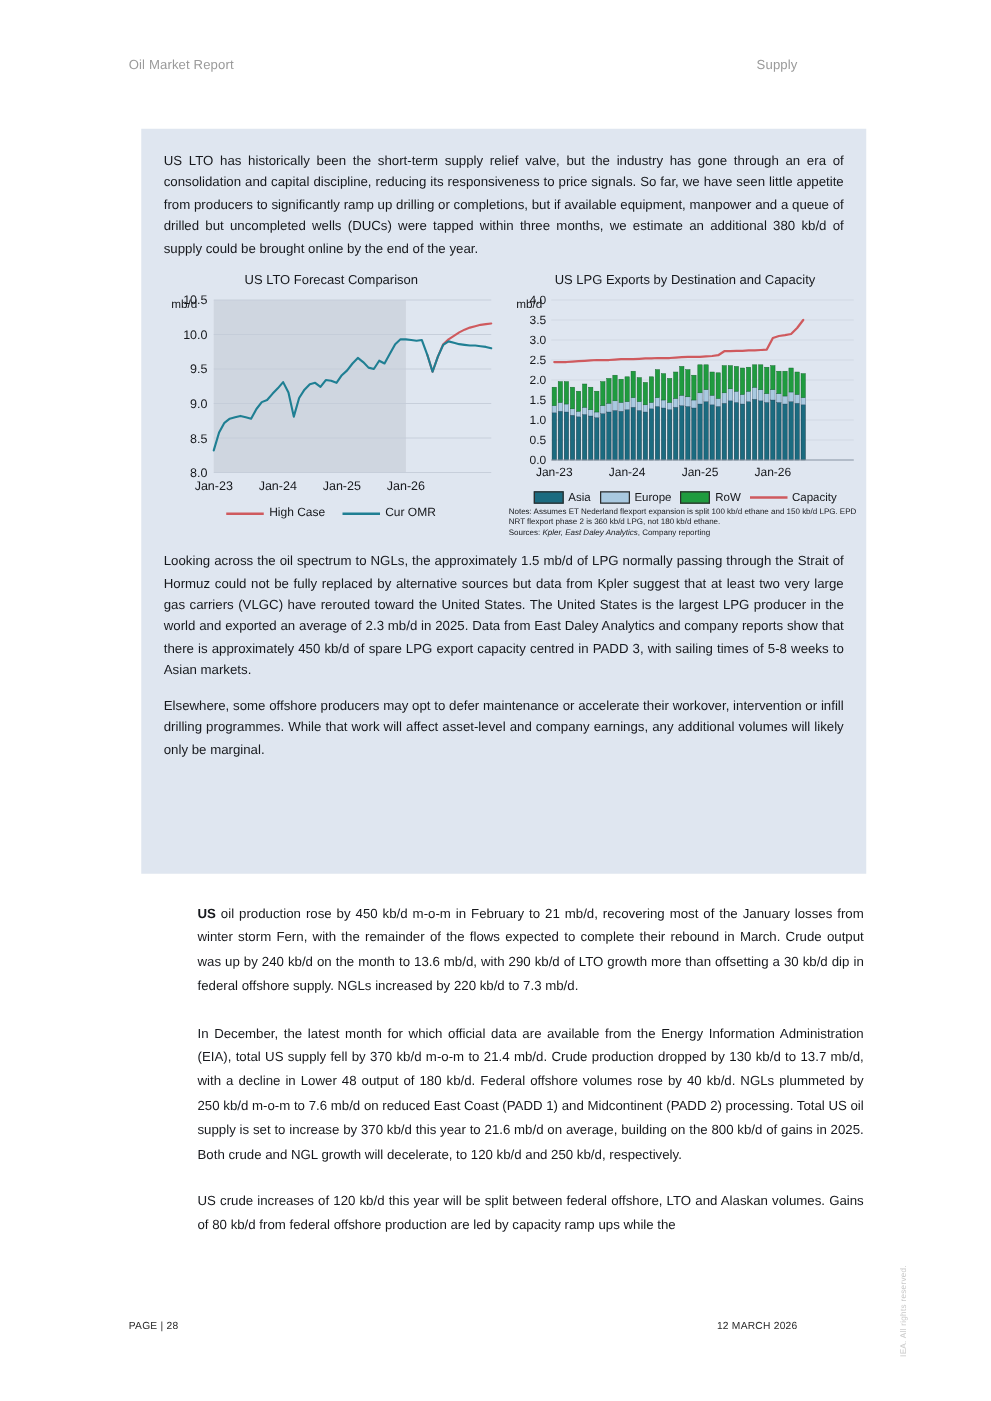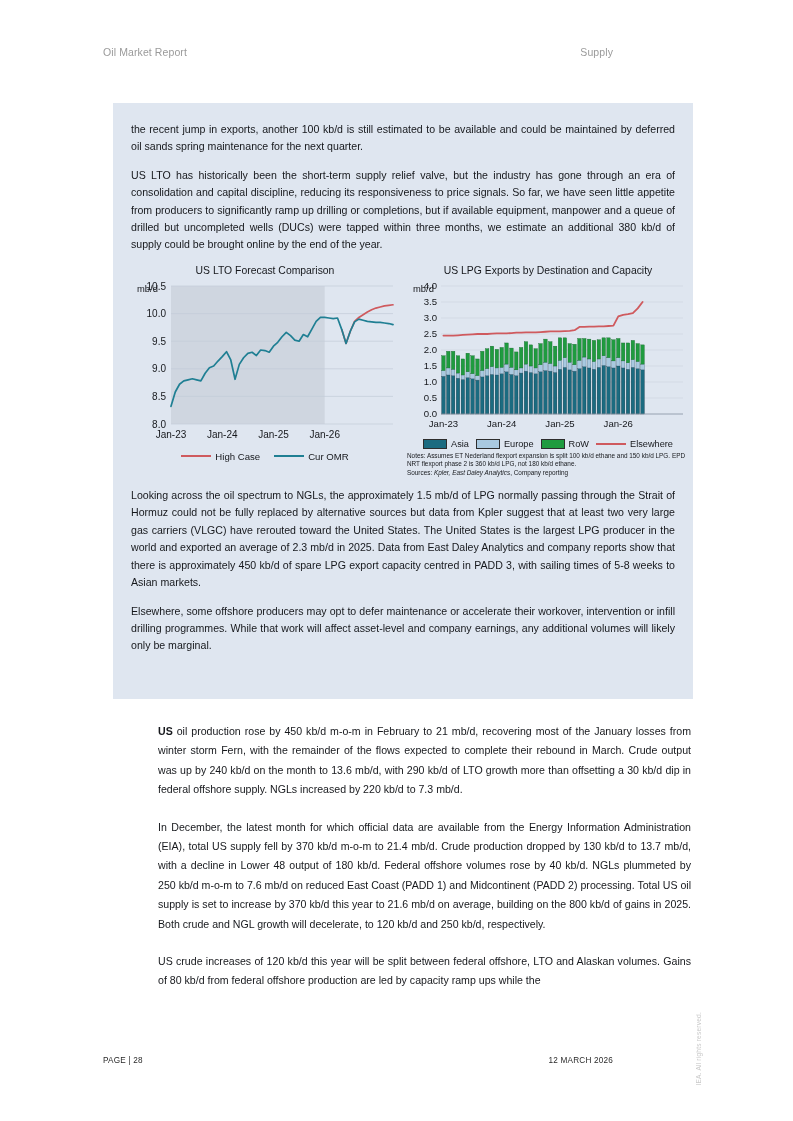--- a/index.html
+++ b/index.html
@@ -4,21 +4,21 @@
 <style>
   html, body { margin:0; padding:0; }
   body {
     width:793px; height:1121px;
     background:#ffffff;
     font-family:"Liberation Sans", sans-serif;
     color:#1a1a1a;
     position:relative;
     overflow:hidden;
   }
-  .page { position:relative; width:716px; height:1121px; }
+  .page { position:relative; width:716px; height:1121px;padding-left:25px; }
 
   
   .run-head {
     position:absolute; top:46px; left:103px; right:103px;
     display:flex; justify-content:space-between;
     font-size:10.5px; color:#9a9a9a; letter-spacing:.1px;
   }
 
   
   .feature-box {
@@ -112,21 +112,20 @@
 
 <div class="page">
 
   <div class="run-head">
     <span>Oil Market Report</span>
     <span>Supply</span>
   </div>
 
   <div class="feature-box">
     <div class="fb-inner">
-      <p>the recent jump in exports, another 100 kb/d is still estimated to be available and could be maintained by deferred oil sands spring maintenance for the next quarter.</p>
       <p>US LTO has historically been the short-term supply relief valve, but the industry has gone through an era of consolidation and capital discipline, reducing its responsiveness to price signals. So far, we have seen little appetite from producers to significantly ramp up drilling or completions, but if available equipment, manpower and a queue of drilled but uncompleted wells (DUCs) were tapped within three months, we estimate an additional 380 kb/d of supply could be brought online by the end of the year.</p>
 
       <div class="charts">
 
         <div class="chart chart-l">
           <div class="ch-title">US LTO Forecast Comparison</div>
           <div class="plot-wrap">
             <div class="ch-unit">mb/d</div>
             <svg class="plot-svg" id="svg-lto" width="268" height="172">
                 <rect x="40" y="8" width="153.69230769230768" height="138" fill="#ccd2dd" opacity="0.85"></rect>
@@ -327,21 +326,21 @@
             <span class="lg">
               <span class="lg-box" id="sw-europe" style="background: rgb(169, 201, 224);"></span>
               <span>Europe</span>
             </span>
             <span class="lg">
               <span class="lg-box" id="sw-row" style="background: rgb(31, 155, 63);"></span>
               <span>RoW</span>
             </span>
             <span class="lg">
               <span class="lg-line"></span>
-              <span>Elsewhere</span>
+              <span>Capacity</span>
             </span>
           </div>
           <div class="ch-notes">
             <span>Notes: Assumes ET Nederland flexport expansion is split 100 kb/d ethane and 150 kb/d LPG. EPD NRT flexport phase 2 is 360 kb/d LPG, not 180 kb/d ethane.</span><br>
             <span>Sources:</span>
             <span class="it">Kpler, East Daley Analytics</span><span>, Company reporting</span>
           </div>
         </div>
 
       </div>

